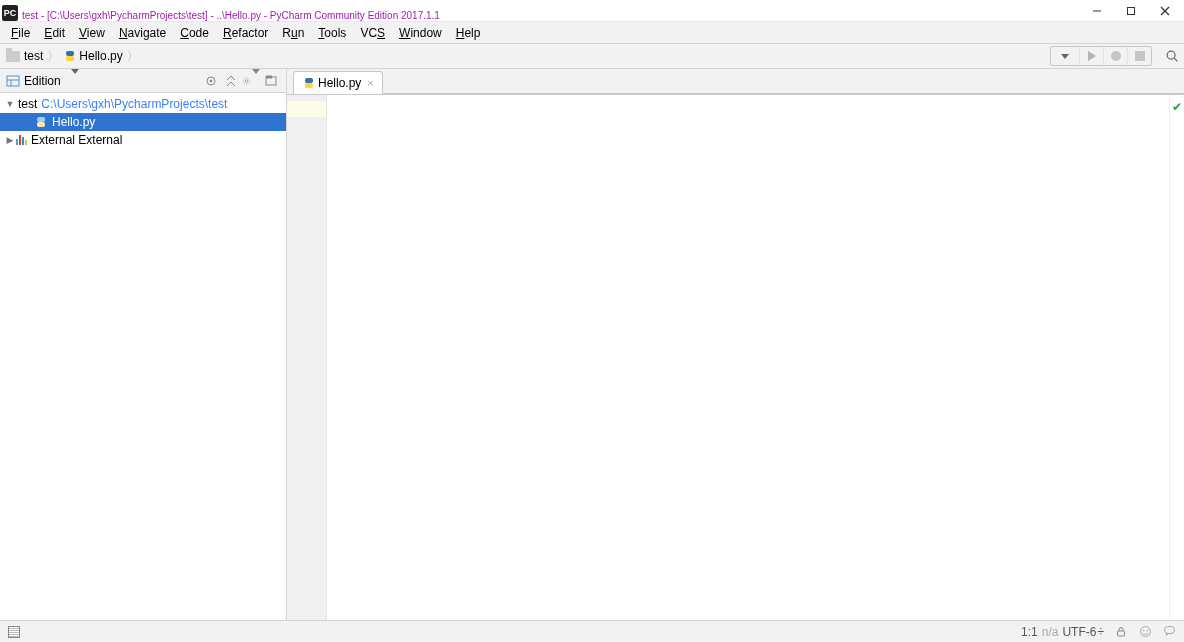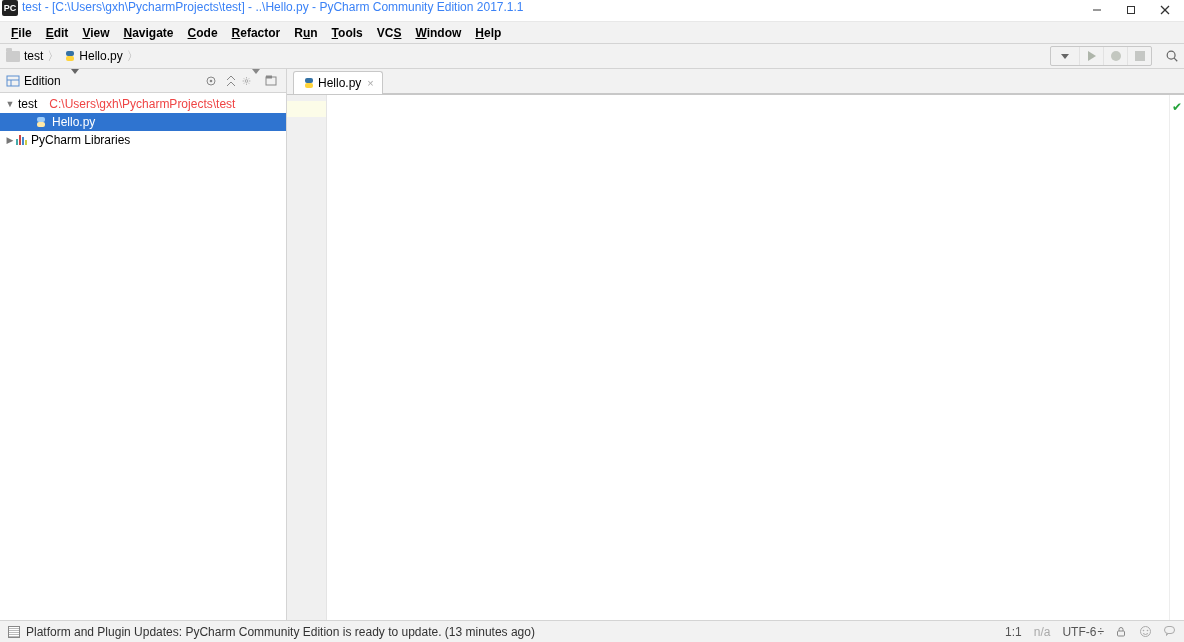--- a/index.html
+++ b/index.html
@@ -1,26 +1,26 @@
 <!DOCTYPE html>
 <html><head>
 <meta charset="utf-8">
 <style>
   * { margin:0; padding:0; box-sizing:border-box; font-family:"Segoe UI", Tahoma, sans-serif; }
   body { width:1184px; height:642px; background:#fff; overflow:hidden; font-size:12px; color:#000; display:flex; flex-direction:column; }
 
   
-  .titlebar { height:22px; display:flex; align-items:flex-start; padding:0 2px; background:#fff; border-bottom:1px solid #e8e8e8; }
+  .titlebar { height:22px; display:flex; align-items:flex-end; padding:0 2px; background:#fff; border-bottom:1px solid #e8e8e8; }
   .titlebar .app-icon { width:16px; height:16px; background:#222; color:#fff; font-size:9px; font-weight:bold; display:flex; align-items:center; justify-content:center; margin-right:4px; border-radius:2px; }
-  .titlebar .title-text { flex:1; font-size:12px; color:#3b82f6; }
+  .titlebar .title-text { flex:1; font-size:10px; color:#a21caf; }
   .titlebar .win-btn { width:34px; height:20px; display:flex; align-items:center; justify-content:center; font-size:12px; color:#333; }
 
   
   .menubar { height:22px; display:flex; align-items:center; padding:0 4px; background:#f2f2f2; border-bottom:1px solid #d4d4d4; }
-  .menubar .menu-item { padding:2px 7px; cursor:default; color:#000;font-weight:bold; }
+  .menubar .menu-item { padding:2px 7px; cursor:default; color:#000; }
   .menubar .menu-item .u { text-decoration:underline; }
 
   
   .navbar { height:25px; display:flex; align-items:center; background:#f2f2f2; border-bottom:1px solid #d4d4d4; padding-left:6px; }
   .navbar .folder-icon { width:14px; height:11px; background:#ccc; border-radius:1px; margin-right:4px; position:relative; }
   .navbar .folder-icon::before { content:""; position:absolute; top:-3px; left:0; width:6px; height:3px; background:#ccc; border-radius:1px 1px 0 0; }
   .navbar .crumb { display:flex; align-items:center; }
   .navbar .crumb-sep { margin:0 4px; color:#aaa; font-size:12px; }
   .navbar .crumb .label { color:#000; }
   .navbar .spacer { flex:1; }
@@ -40,21 +40,21 @@
   .projpanel { width:287px; border-right:1px solid #d4d4d4; display:flex; flex-direction:column; background:#fff; }
   .projpanel .header { height:24px; background:#f2f2f2; border-bottom:1px solid #d4d4d4; display:flex; align-items:center; padding:0 6px; }
   .projpanel .header .label { font-weight:normal; margin-left:4px; }
   .projpanel .header .dd { margin-left:10px; }
   .projpanel .header .hspacer { flex:1; }
   .projpanel .header .hbtn { width:18px; height:18px; display:flex; align-items:center; justify-content:center; color:#666; margin-left:2px; }
   .projpanel .tree { flex:1; overflow:auto; padding:2px 0; }
   .tree-row { height:18px; display:flex; align-items:center; padding-left:4px; white-space:nowrap; }
   .tree-row .arrow { width:12px; text-align:center; color:#777; font-size:9px; }
   .tree-row.selected { background:#2f74d0; color:#fff; }
-  .tree-row .path { color:#ef4444; margin-left:12px; }
+  .tree-row .path { color:#3b82f6; margin-left:4px; }
   .tree-row .label { margin-left:2px; }
   .tree-row.indent2 { padding-left:34px; }
   .py-icon { width:14px; height:14px; margin-right:2px; display:inline-flex; align-items:center; justify-content:center; }
   .lib-icon { display:inline-flex; gap:1px; margin-right:2px; }
   .lib-icon span { display:inline-block; width:2px; }
   .lib-icon .b1 { height:6px; background:#4aa; }
   .lib-icon .b2 { height:10px; background:#c44; }
   .lib-icon .b3 { height:8px; background:#48c; }
   .lib-icon .b4 { height:5px; background:#cc4; }
 
@@ -68,21 +68,21 @@
   .gutter { width:40px; background:#f0f0f0; border-right:1px solid #e4e4e4; position:relative; }
   .gutter .caret-line { position:absolute; top:6px; left:0; right:0; height:16px; background:#fcfce8; }
   .code { flex:1; background:#fff; border-right:1px solid #ededed; }
   .marker-strip { width:14px; background:#fff; position:relative; }
   .marker-strip .check { position:absolute; top:5px; right:2px; color:#23a33a; font-size:12px; }
 
   
   .statusbar { height:22px; background:#f2f2f2; border-top:1px solid #d4d4d4; display:flex; align-items:center; padding:0 8px; font-size:12px; color:#333; }
   .statusbar .msg { flex:1; display:flex; align-items:center; gap:6px; }
   .statusbar .sqicon { width:12px; height:12px; border:1px solid #888; background:repeating-linear-gradient(0deg,#bbb,#bbb 1px,#fff 1px,#fff 2px); }
-  .statusbar .seg { margin-left:12px; color:#555; }
+  .statusbar .seg { margin-left:4px; color:#555; }
   .statusbar .muted { color:#aaa; }
   .statusbar .sicon { margin-left:10px; width:14px; height:14px; display:flex; align-items:center; justify-content:center; color:#888; }
 
   .proj-tool-icon { width:14px; height:14px; }
   .bold { font-weight:normal; }
 </style>
 </head>
 <body>
 
 <div class="titlebar">
@@ -214,21 +214,21 @@
         <span class="label">Hello.py</span>
       </div>
       <div class="tree-row">
         <span class="arrow">▶</span>
         <span class="lib-icon" style="align-items:flex-end">
             <span class="b1"></span>
             <span class="b2"></span>
             <span class="b3"></span>
             <span class="b4"></span>
           </span>
-        <span class="label">PyCharm Libraries</span>
+        <span class="label">External External</span>
       </div>
     </div>
   </div>
 
   <div class="editor">
     <div class="tabstrip">
       <div class="tab">
         <span class="py-icon">
           <svg width="14" height="14" viewBox="0 0 14 14">
               <rect x="3" y="2" width="8" height="5" rx="2" fill="#3572A5"></rect>
@@ -248,21 +248,20 @@
       <div class="marker-strip">
         <span class="check">✔</span>
       </div>
     </div>
   </div>
 </div>
 
 <div class="statusbar">
   <div class="msg">
     <span class="sqicon"></span>
-    <span>Platform and Plugin Updates: PyCharm Community Edition is ready to update. (13 minutes ago)</span>
   </div>
   <span class="seg">1:1</span>
   <span class="seg muted">n/a</span>
   <span class="seg">
     <span>UTF-6</span><span style="margin-left:1px">÷</span>
   </span>
   <span class="sicon">
     <svg width="12" height="12" viewBox="0 0 12 12">
         <rect x="2.5" y="5" width="7" height="5" rx="1" fill="none" stroke="#888"></rect>
         <path d="M4 5V3.5a2 2 0 014 0V5" fill="none" stroke="#888"></path>

